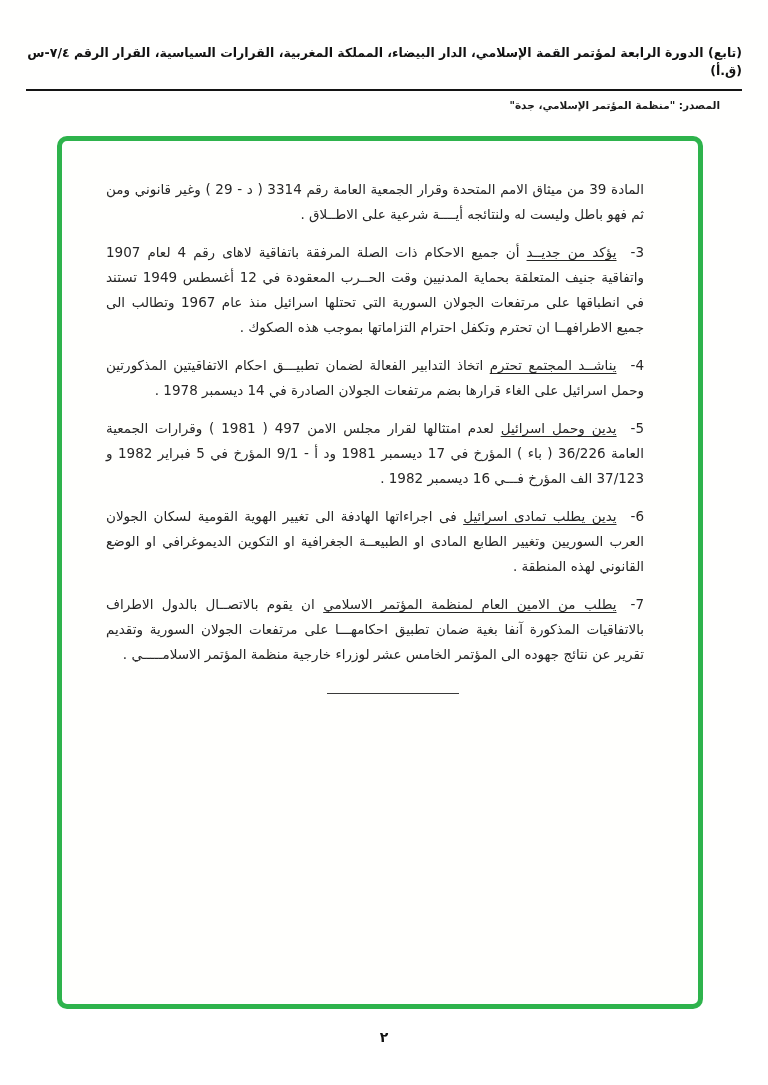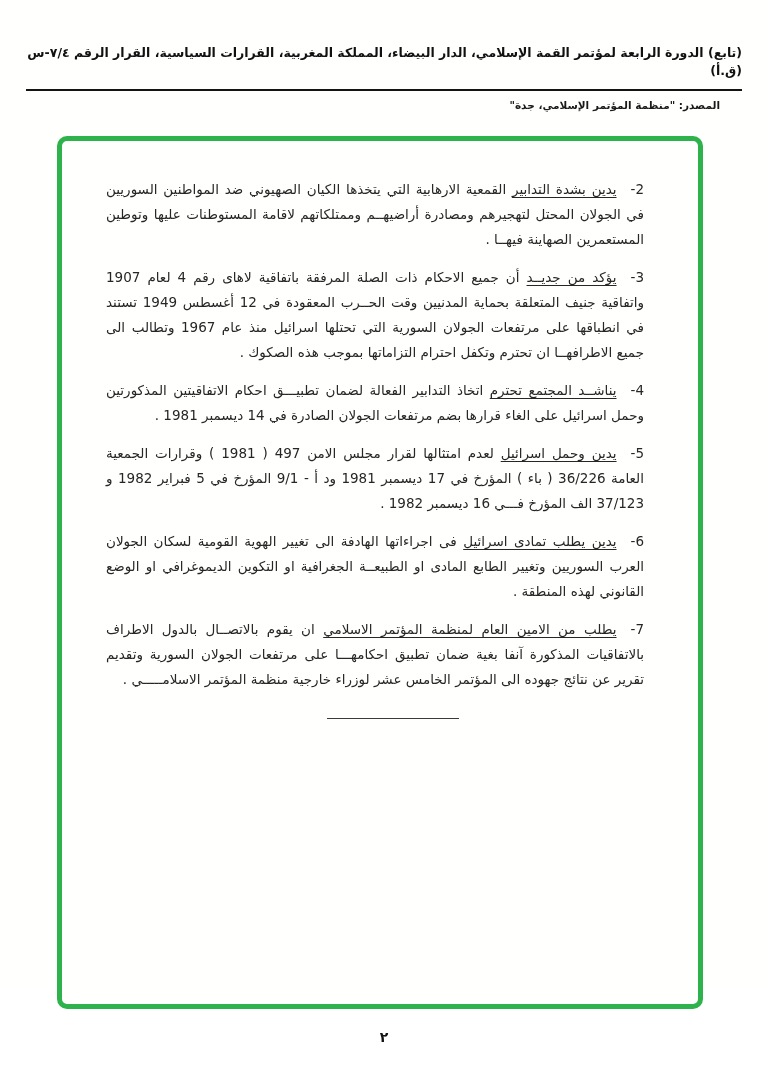--- a/index.html
+++ b/index.html
@@ -99,23 +99,23 @@
 <div class="page">
 
   <header class="hdr">
     <div class="hdr-title">(تابع) الدورة الرابعة لمؤتمر القمة الإسلامي، الدار البيضاء، المملكة المغربية، القرارات السياسية، القرار الرقم ٧/٤-س (ق.أ)</div>
     <hr class="hdr-rule">
     <div class="hdr-source">المصدر:  "منظمة المؤتمر الإسلامي، جدة"</div>
   </header>
 
   <main class="green-box" style="border-color: rgb(46, 179, 76);">
     <div class="paras" id="paragraphs">
-        <p class="para"><span class="num">2-</span><span class="u">يدين بشدة التدابير</span><span> القمعية الارهابية التي يتخذها الكيان الصهيوني ضد المواطنين السوريين في الجولان المحتل لتهجيرهم ومصادرة أراضيهــم وممتلكاتهم لاقامة المستوطنات عليها وتوطين المستعمرين الصهاينة فيهــا .</span></p>
+        <p class="para"><span>المادة 39 من ميثاق الامم المتحدة وقرار الجمعية العامة رقم 3314 ( د - 29 ) وغير قانوني ومن ثم فهو باطل وليست له ولنتائجه أيــــة شرعية على الاطــلاق .</span></p>
         <p class="para"><span class="num">3-</span><span class="u">يؤكد من جديــد</span><span> أن جميع الاحكام ذات الصلة المرفقة باتفاقية لاهاى رقم 4 لعام 1907 واتفاقية جنيف المتعلقة بحماية المدنيين وقت الحــرب المعقودة في 12 أغسطس 1949 تستند في انطباقها على مرتفعات الجولان السورية التي تحتلها اسرائيل منذ عام 1967 وتطالب الى جميع الاطرافهــا ان تحترم وتكفل احترام التزاماتها بموجب هذه الصكوك .</span></p>
-        <p class="para"><span class="num">4-</span><span class="u">يناشــد المجتمع تحترم</span><span> اتخاذ التدابير الفعالة لضمان تطبيـــق احكام الاتفاقيتين المذكورتين وحمل اسرائيل على الغاء قرارها بضم مرتفعات الجولان الصادرة في 14 ديسمبر 1981 .</span></p>
+        <p class="para"><span class="num">4-</span><span class="u">يناشــد المجتمع تحترم</span><span> اتخاذ التدابير الفعالة لضمان تطبيـــق احكام الاتفاقيتين المذكورتين وحمل اسرائيل على الغاء قرارها بضم مرتفعات الجولان الصادرة في 14 ديسمبر 1978 .</span></p>
         <p class="para"><span class="num">5-</span><span class="u">يدين وحمل اسرائيل</span><span> لعدم امتثالها لقرار مجلس الامن 497 ( 1981 ) وقرارات الجمعية العامة 36/226 ( باء ) المؤرخ في 17 ديسمبر 1981 ود أ - 9/1 المؤرخ في 5 فبراير 1982 و 37/123 الف المؤرخ فـــي 16 ديسمبر 1982 .</span></p>
         <p class="para"><span class="num">6-</span><span class="u">يدين يطلب تمادى اسرائيل</span><span> فى اجراءاتها الهادفة الى تغيير الهوية القومية لسكان الجولان العرب السوريين وتغيير الطابع المادى او الطبيعــة الجغرافية او التكوين الديموغرافي او الوضع القانوني لهذه المنطقة .</span></p>
         <p class="para"><span class="num">7-</span><span class="u">يطلب من الامين العام لمنظمة المؤتمر الاسلامي</span><span> ان يقوم بالاتصــال بالدول الاطراف بالاتفاقيات المذكورة آنفا بغية ضمان تطبيق احكامهـــا على مرتفعات الجولان السورية وتقديم تقرير عن نتائج جهوده الى المؤتمر الخامس عشر لوزراء خارجية منظمة المؤتمر الاسلامـــــي .</span></p>
       </div>
     <hr class="foot-rule">
   </main>
 
   <footer class="page-num">٢</footer>
 
 </div>

